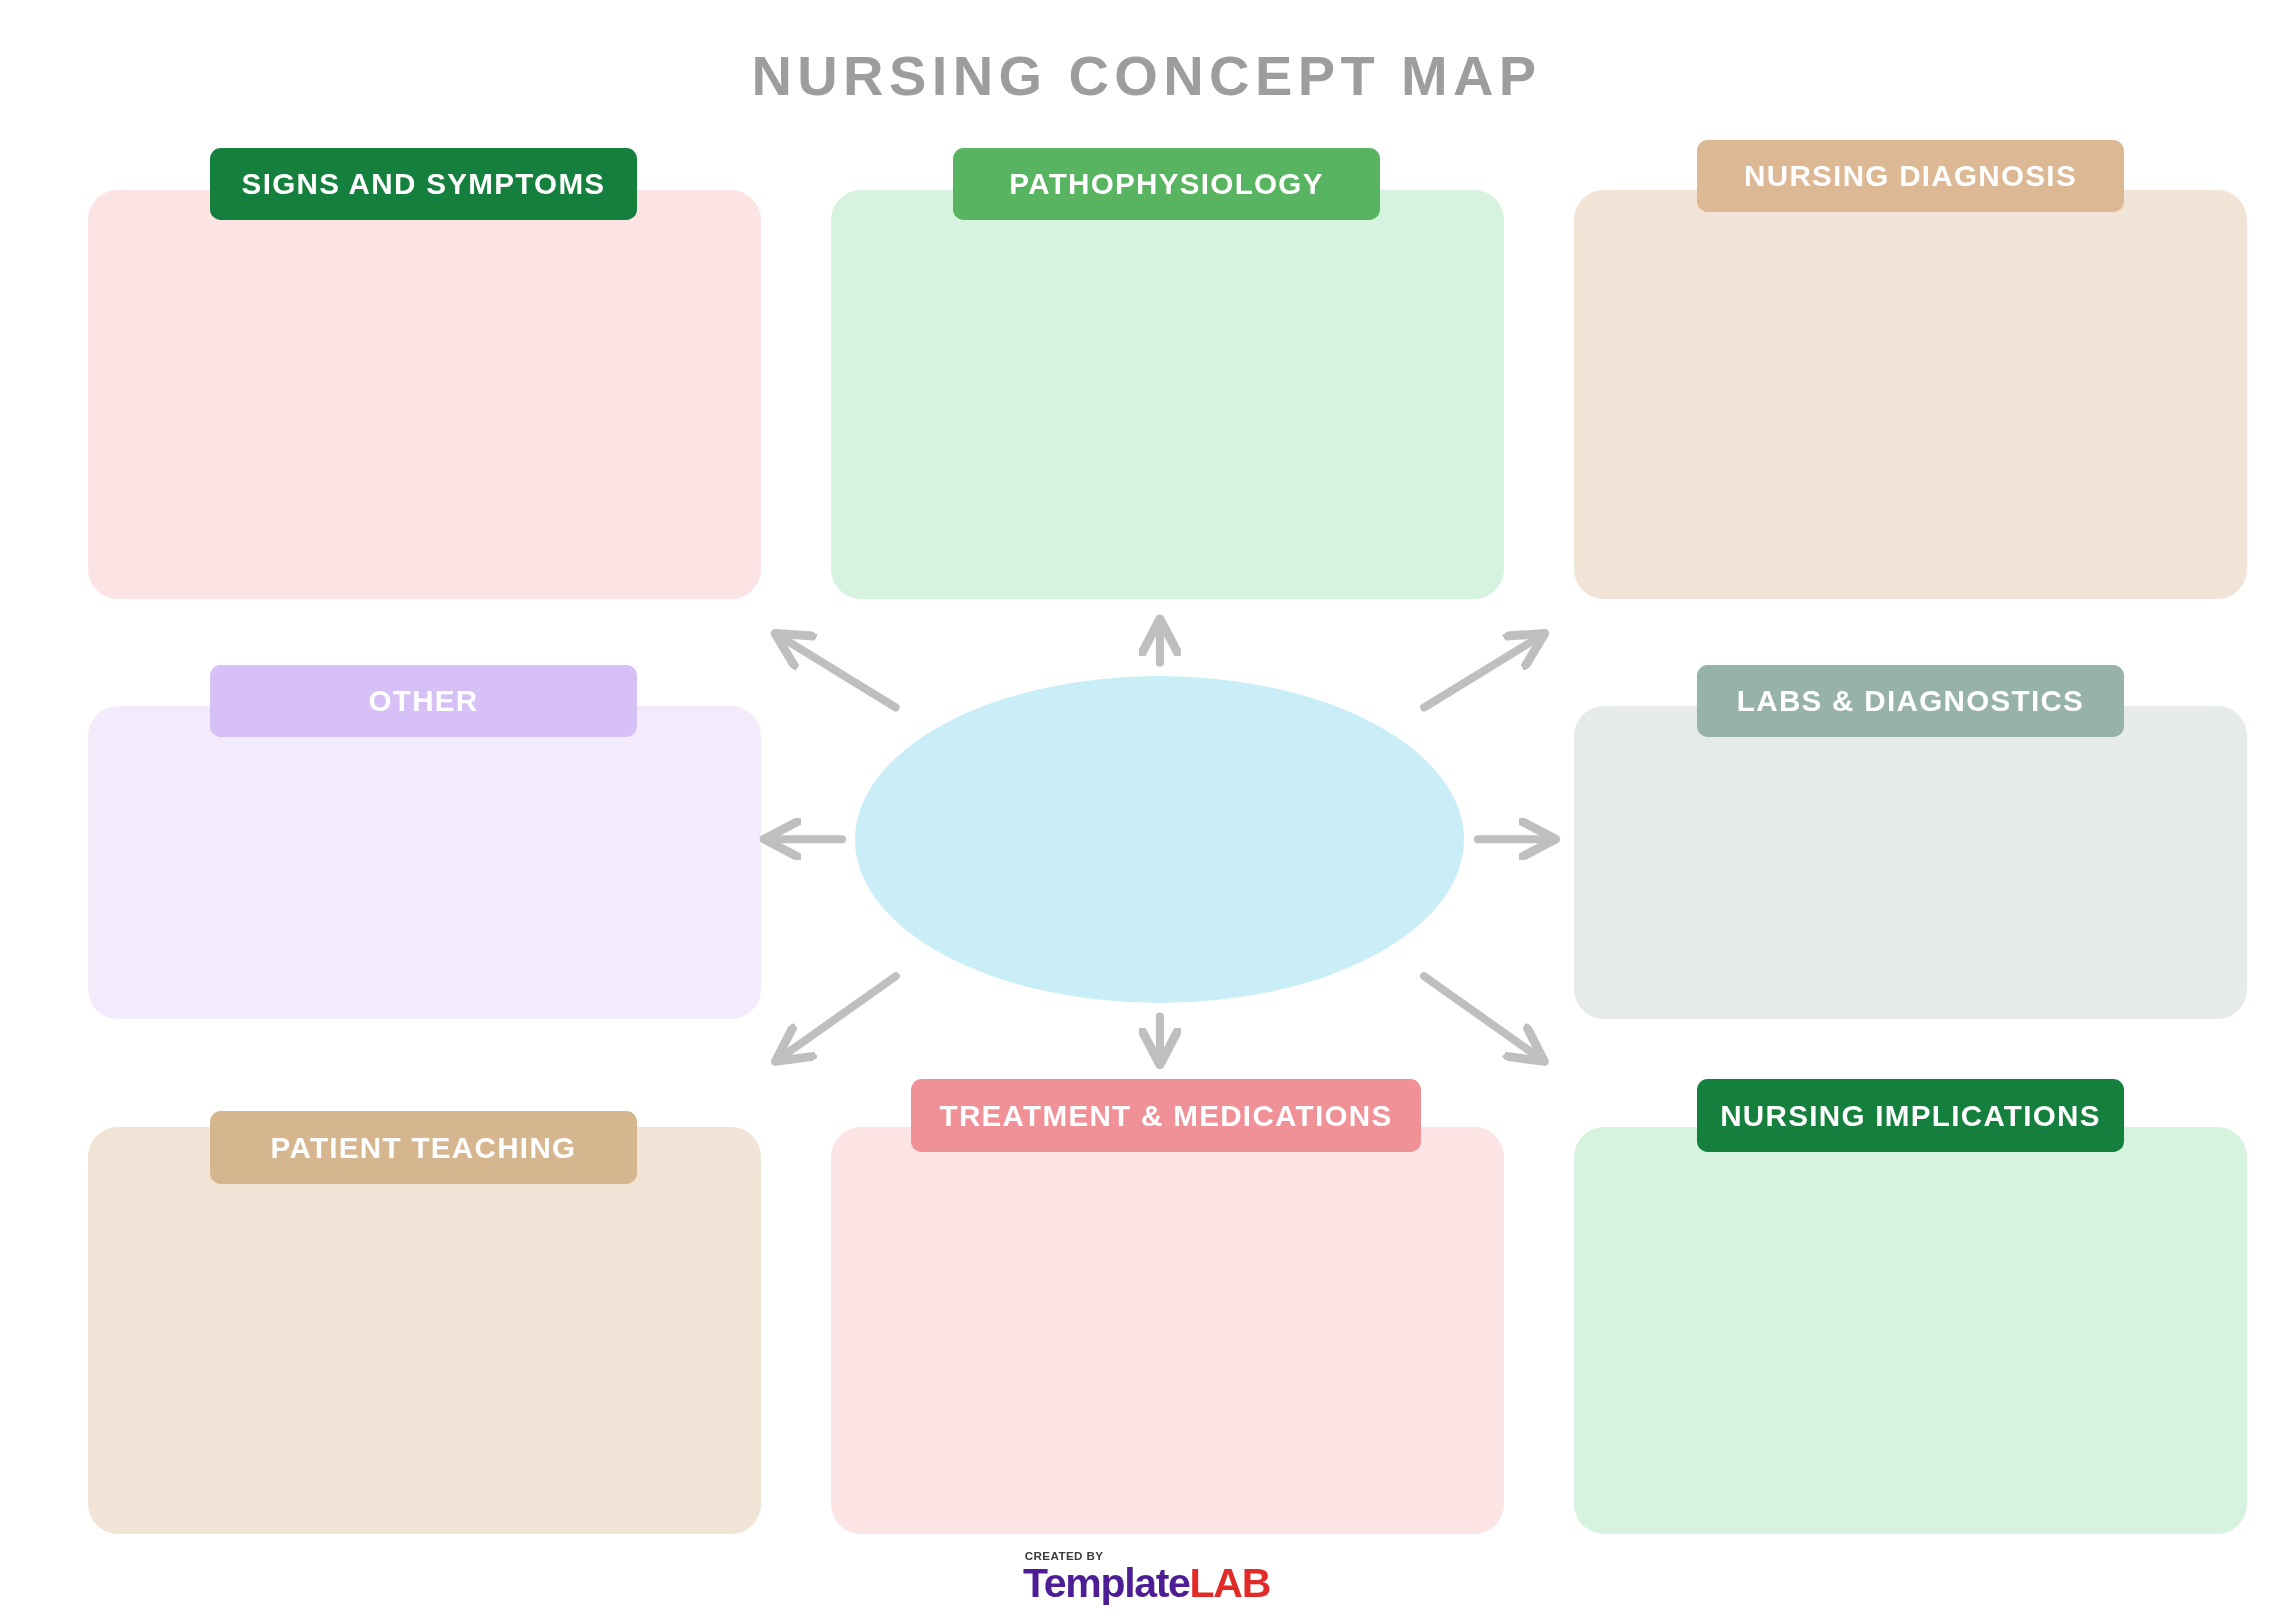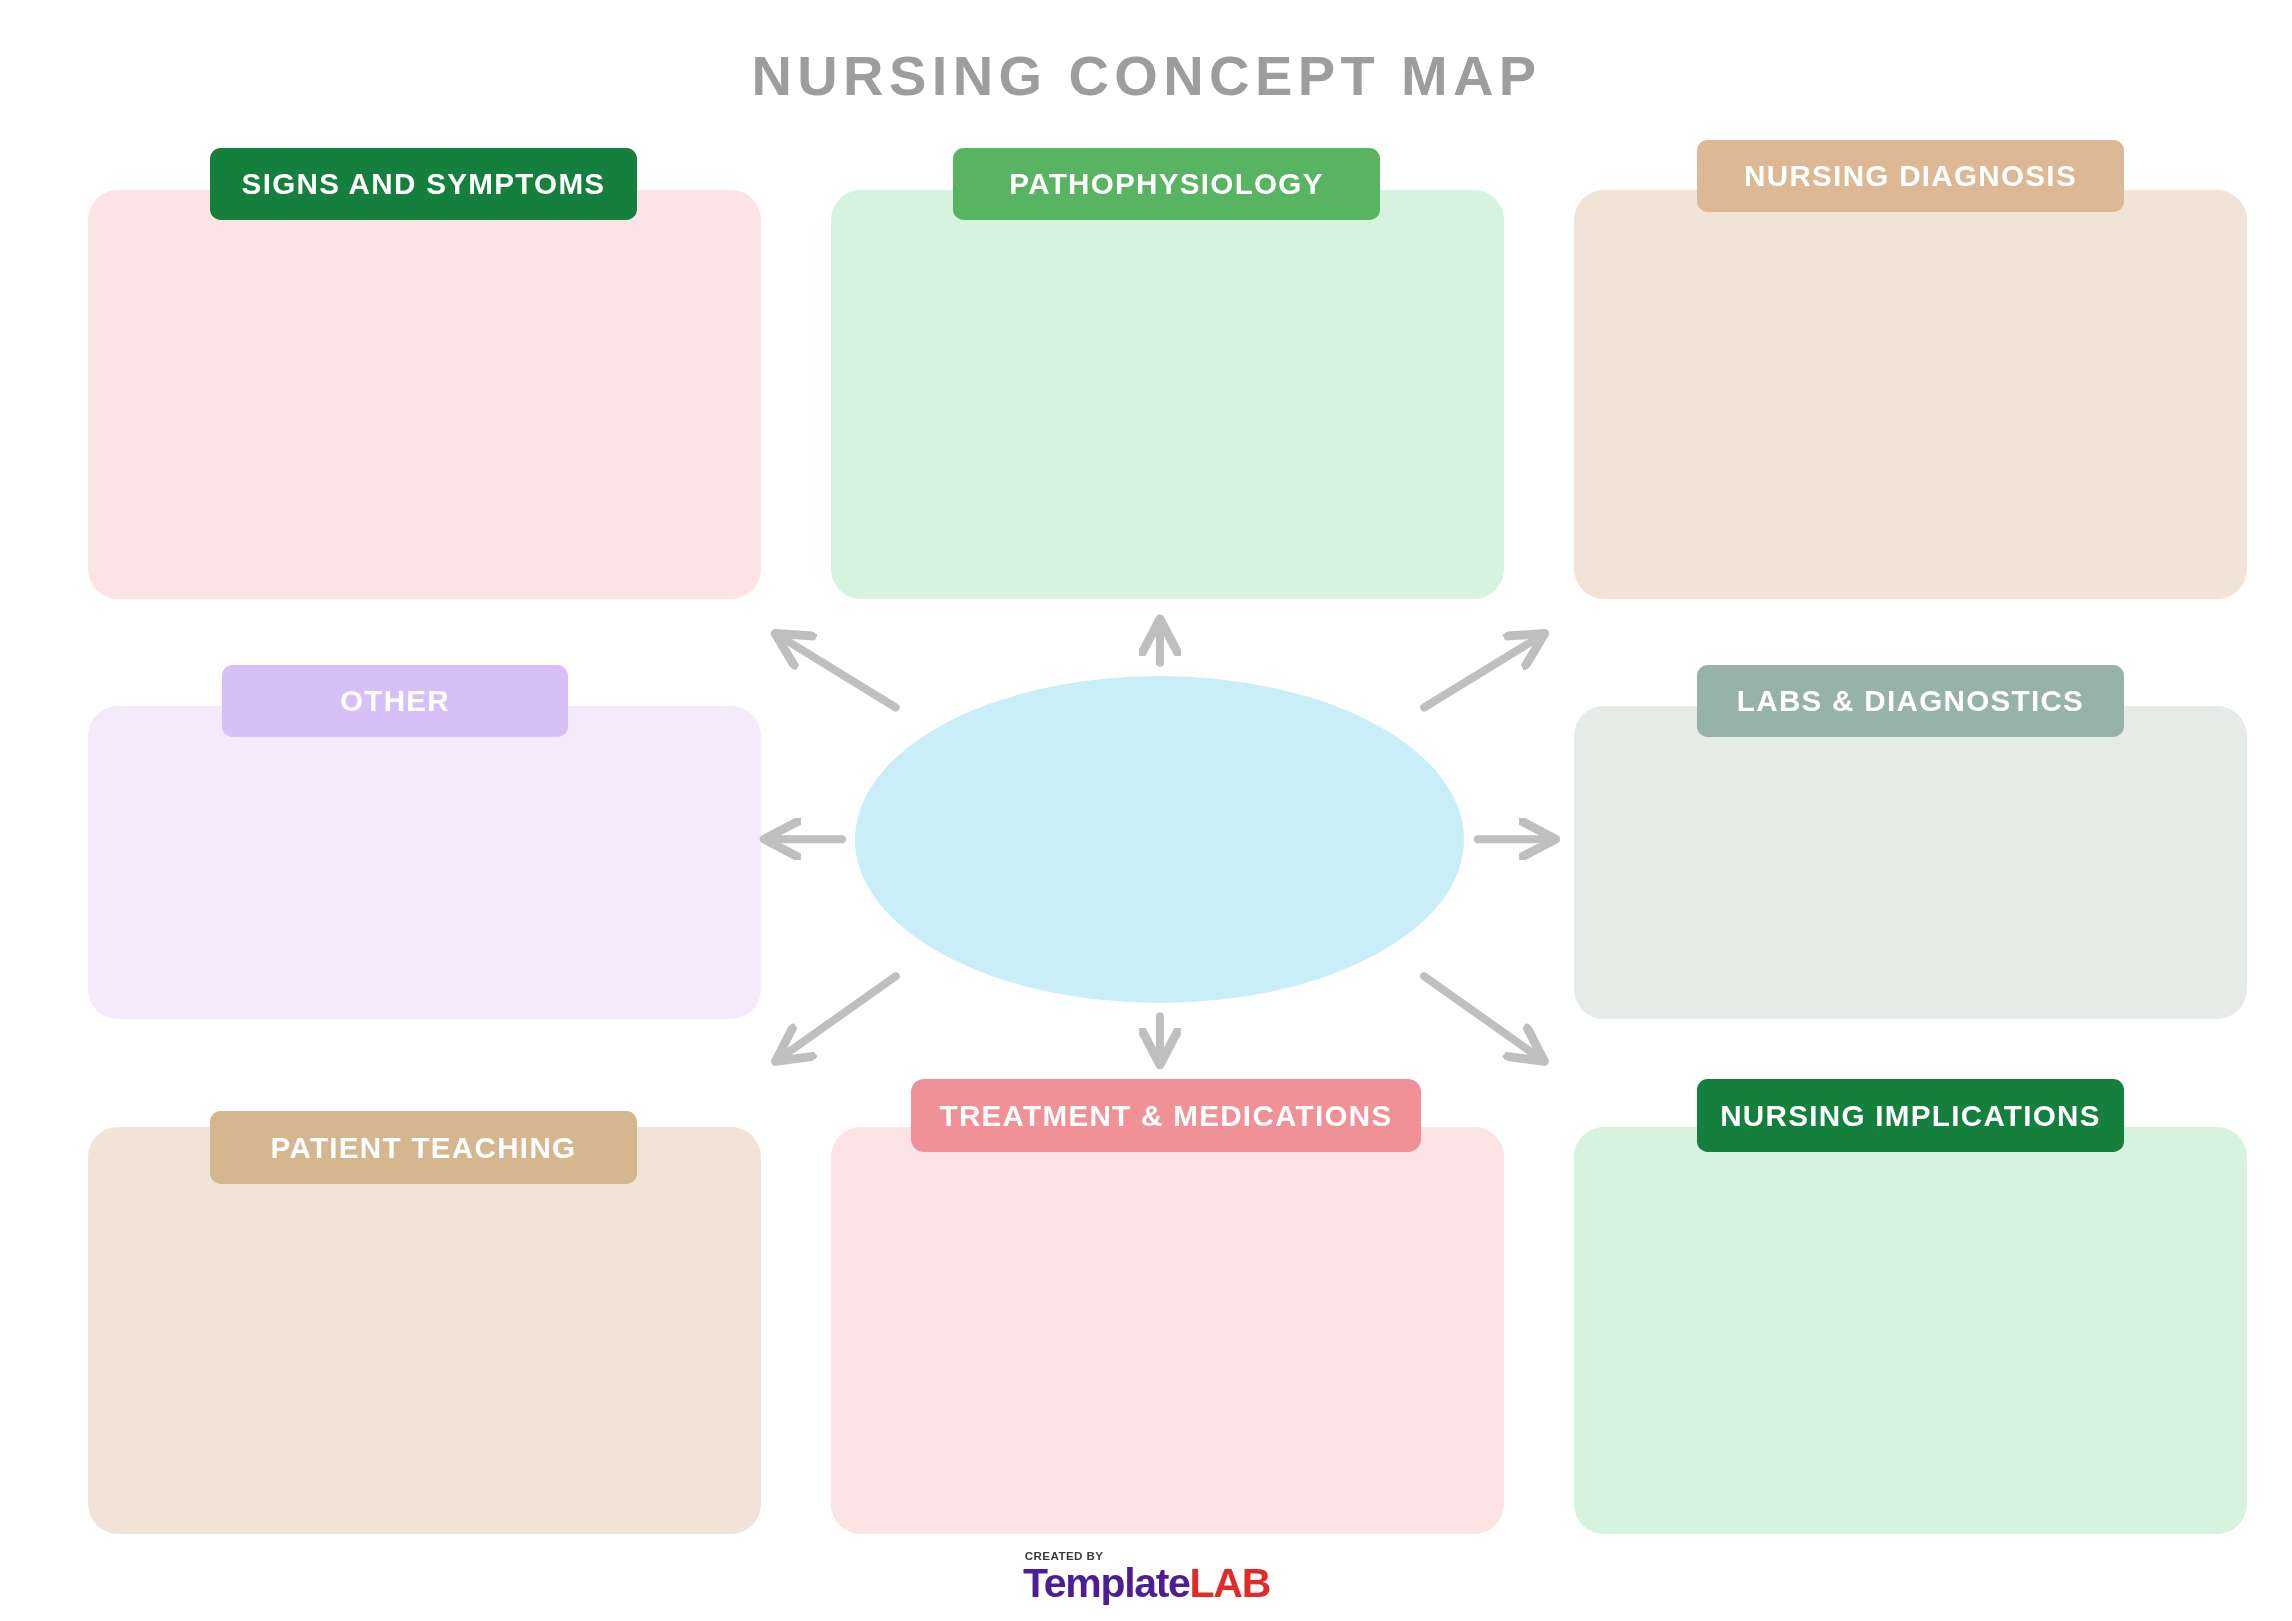--- a/index.html
+++ b/index.html
@@ -52,21 +52,21 @@
   .label-signs     { left: 210px; top: 148px;  width: 427px; height: 72px; }
 
   .card-patho      { left: 831px; top: 190px;  width: 673px; height: 409px; }
   .label-patho     { left: 953px;top: 148px;  width: 427px; height: 72px; }
 
   .card-diag       { left: 1574px;top: 190px;  width: 673px; height: 409px; }
   .label-diag      { left: 1697px;top: 140px;  width: 427px; height: 72px; }
 
   
   .card-other      { left: 88px;  top: 706px;  width: 673px; height: 313px; }
-  .label-other     { left: 222px; top: 665px;  width: 346px; height: 72px; }
+  .label-other     { left: 210px; top: 665px;  width: 427px; height: 72px; }
 
   .card-labs       { left: 1574px;top: 706px;  width: 673px; height: 313px; }
   .label-labs      { left: 1697px;top: 665px;  width: 427px; height: 72px; }
 
   
   .card-teaching   { left: 88px;  top: 1127px; width: 673px; height: 407px; }
   .label-teaching  { left: 210px; top: 1079px; width: 427px; height: 73px; }
 
   .card-treatment  { left: 831px; top: 1127px; width: 673px; height: 407px; }
   .label-treatment { left: 911px;top: 1079px; width: 510px; height: 73px; }
@@ -172,21 +172,21 @@
 <div class="card card-other" style="background: rgb(243, 235, 252);"></div>
 <div class="card-label label-other" style="background: rgb(214, 192, 245);">OTHER</div>
 
 <div class="card card-labs" style="background: rgb(230, 235, 232);"></div>
 <div class="card-label label-labs" style="background: rgb(151, 179, 169);">LABS &amp; DIAGNOSTICS</div>
 
 <div class="card card-teaching" style="background: rgb(242, 227, 215);"></div>
 <div class="card-label label-teaching" style="background: rgb(214, 182, 143); margin-top: 32px;">PATIENT TEACHING</div>
 
 <div class="card card-treatment" style="background: rgb(252, 227, 228);"></div>
-<div class="card-label label-treatment" style="background: rgb(240, 145, 151); border-radius: 13px;">TREATMENT &amp; MEDICATIONS</div>
+<div class="card-label label-treatment" style="background: rgb(240, 145, 151);">TREATMENT &amp; MEDICATIONS</div>
 
 <div class="card card-implications" style="background: rgb(213, 243, 222);"></div>
 <div class="card-label label-implications" style="background: #15803d;">NURSING IMPLICATIONS</div>
 
 <div id="footer-logo">
   <div class="logo-inner">
     <div class="created-by">CREATED BY</div>
     <div class="logo-word">
       <span class="logo-template" style="color: #4c1d95;">Template</span><span class="logo-lab" style="color: rgb(224, 43, 40);">LAB</span>
     </div>

